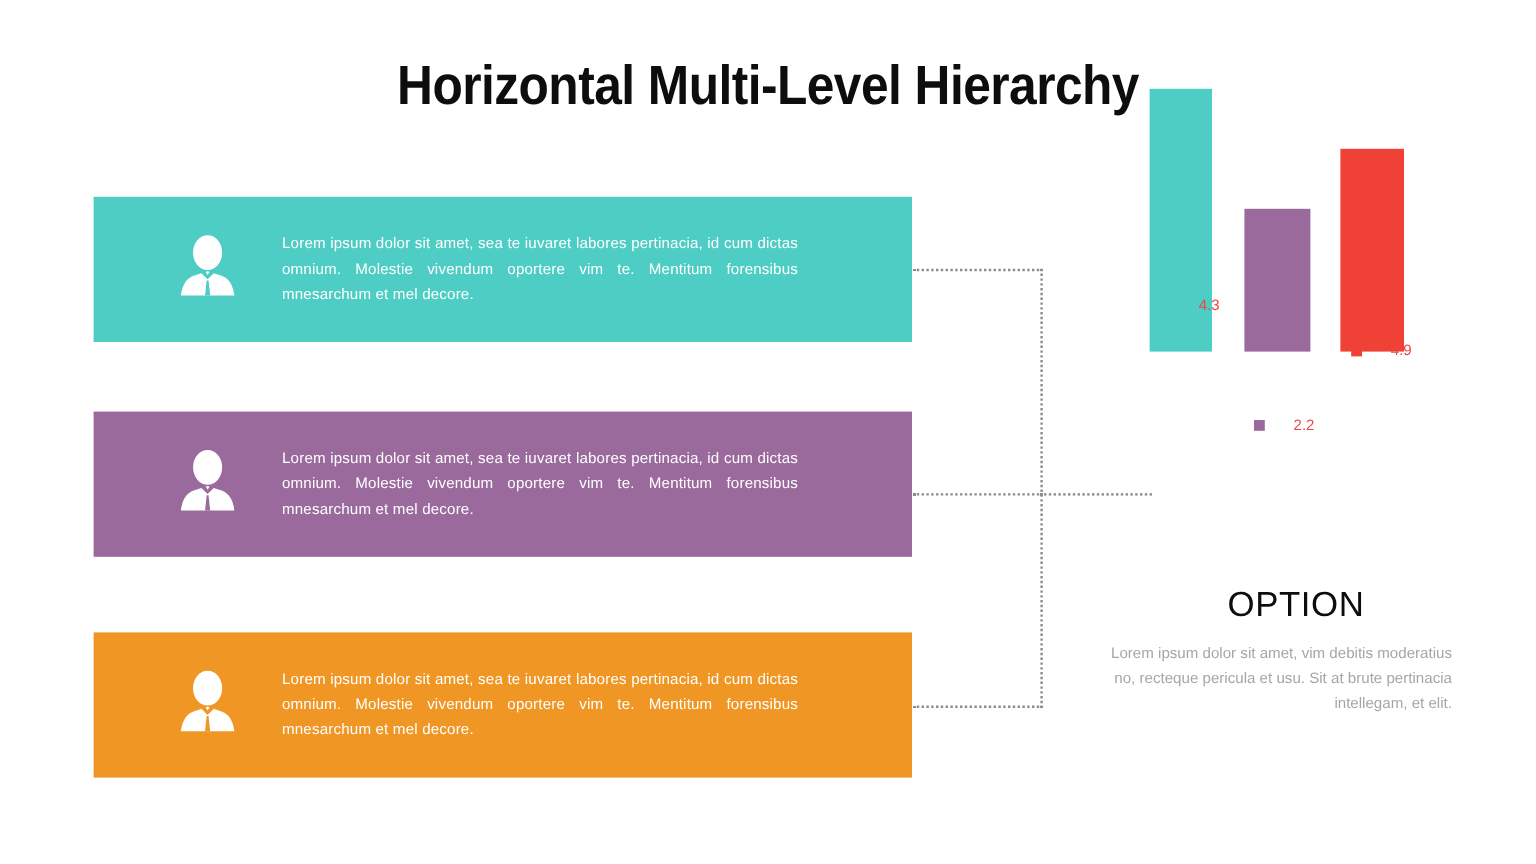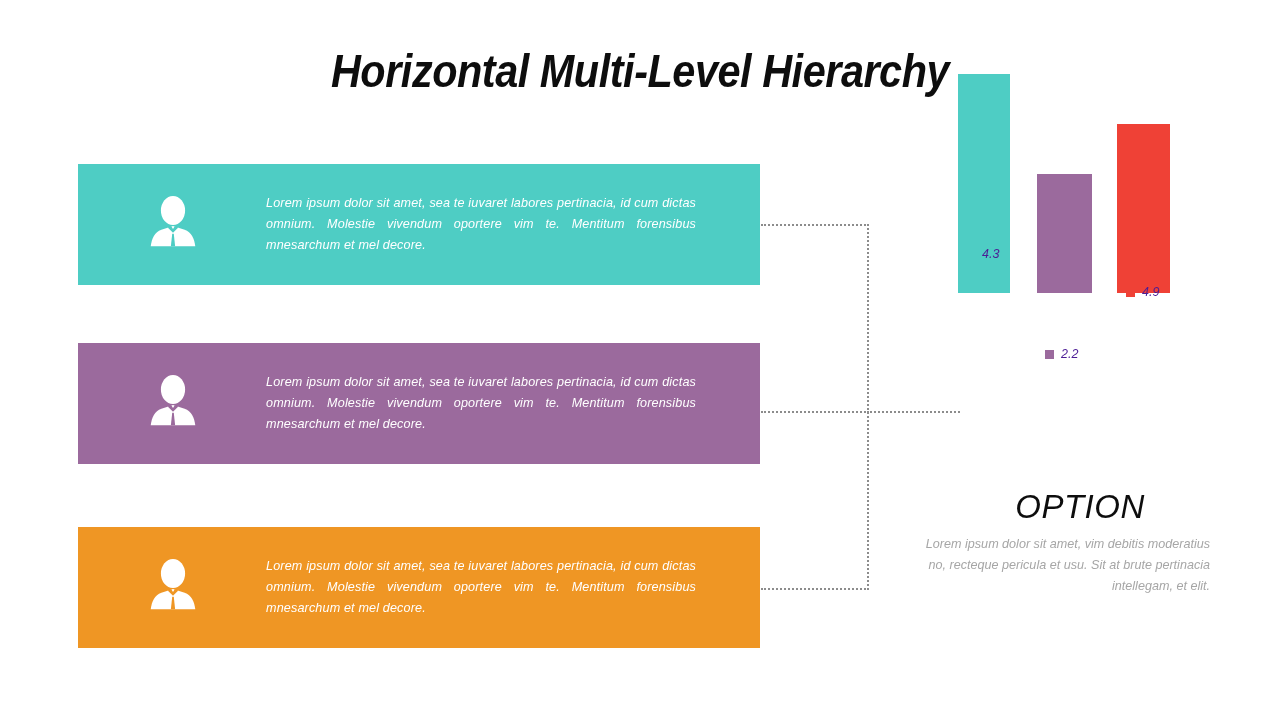--- a/index.html
+++ b/index.html
@@ -11,21 +11,20 @@
     height: 720px;
     background: #ffffff;
     font-family: "Liberation Sans", sans-serif;
     overflow: hidden;
   }
   .slide {
     position: relative;
     width: 1095px;
     height: 720px;
     background: #ffffff;
-    font-style: italic;
   }
 
   
   .title {
     position: absolute;
     left: 0;
     top: 44px;
     width: 1280px;
     text-align: center;
     font-family: "Liberation Sans", sans-serif;
@@ -54,21 +53,21 @@
   .person-icon {
     position: absolute;
     left: 64px;
     top: 50%;
     transform: translateY(-50%);
     width: 62px;
     height: 62px;
   }
   .level-text {
     position: absolute;
-    left: 188px;
+    left: 157px;
     width: 430px;
     font-size: 12.6px;
     line-height: 21px;
     color: #ffffff;
     text-align: justify;
     letter-spacing: 0.15px;
   }
 
   
   .conn-h {
@@ -90,39 +89,39 @@
     width: 300px;
     height: 300px;
   }
   .bar {
     position: absolute;
     bottom: 237px;
   }
   .bar-label {
     position: absolute;
     font-size: 12.5px;
-    color: #4c1d95;
+    color: #ef4444;
     white-space: nowrap;
     display: flex;
     align-items: center;
-    gap: 7px;
+    gap: 24px;
   }
   .bar-swatch {
     width: 9px;
     height: 9px;
     display: inline-block;
   }
 
   .option-label {
     position: absolute;
     left: 930px;
     top: 488px;
     width: 300px;
     text-align: center;
-    font-size: 33px;
+    font-size: 29px;
     color: #0d0d0d;
     letter-spacing: 0.5px;
   }
   .chart-caption {
     position: absolute;
     left: 920px;
     top: 534px;
     width: 290px;
     font-size: 12.6px;
     line-height: 21px;

